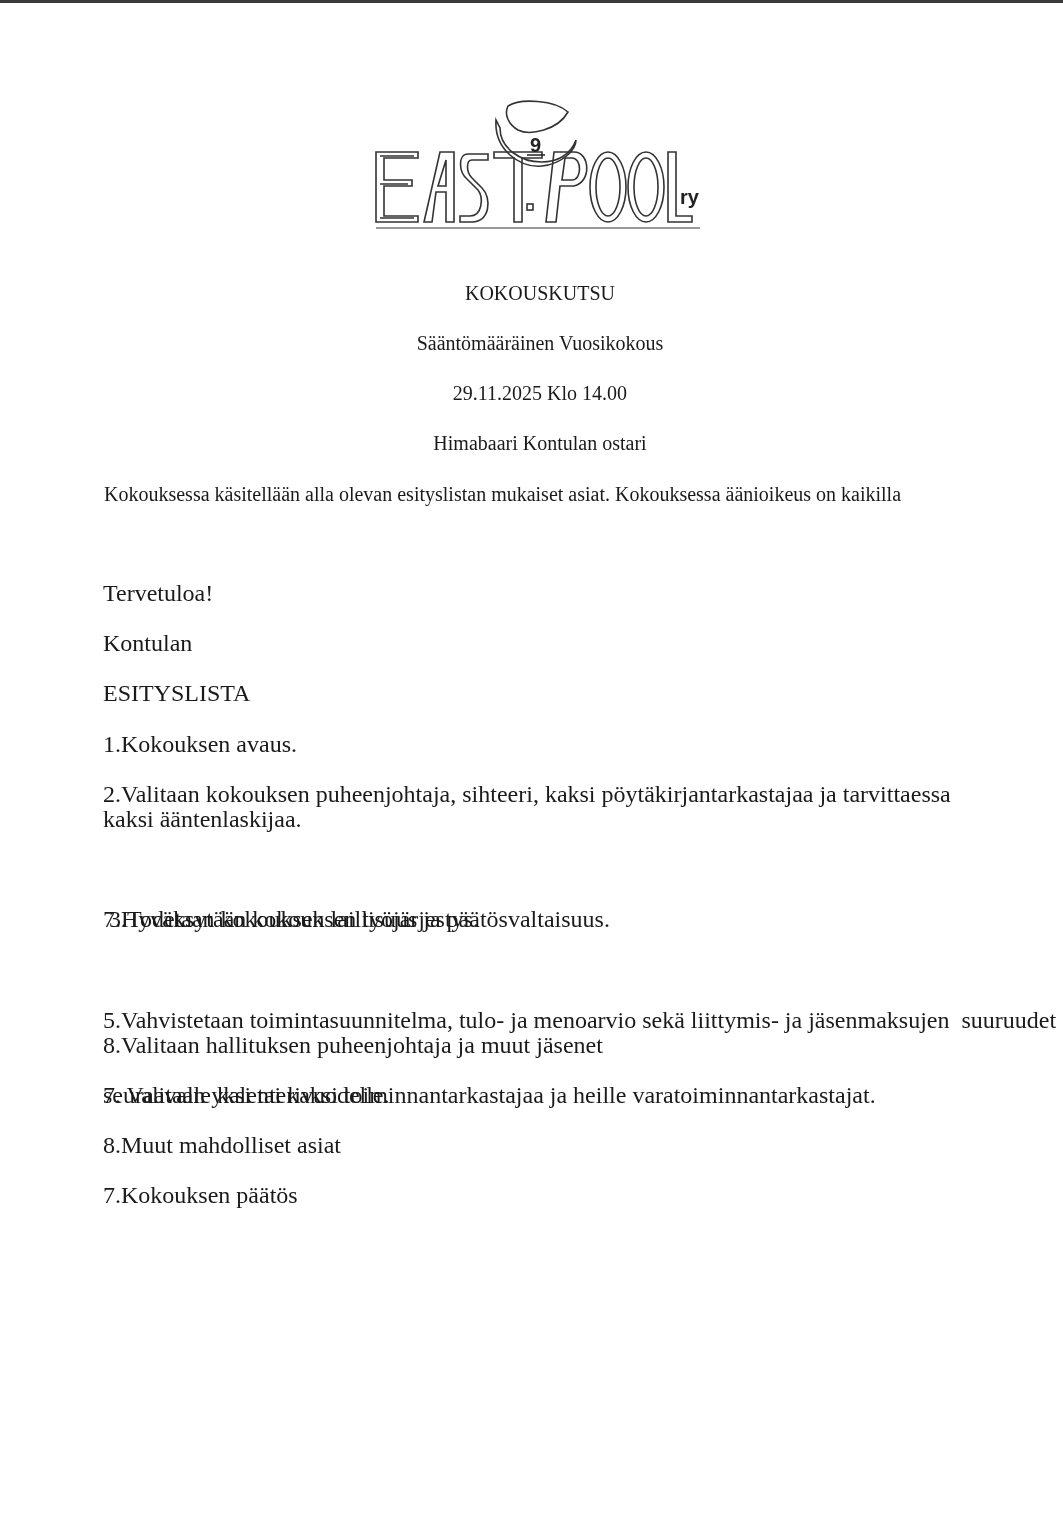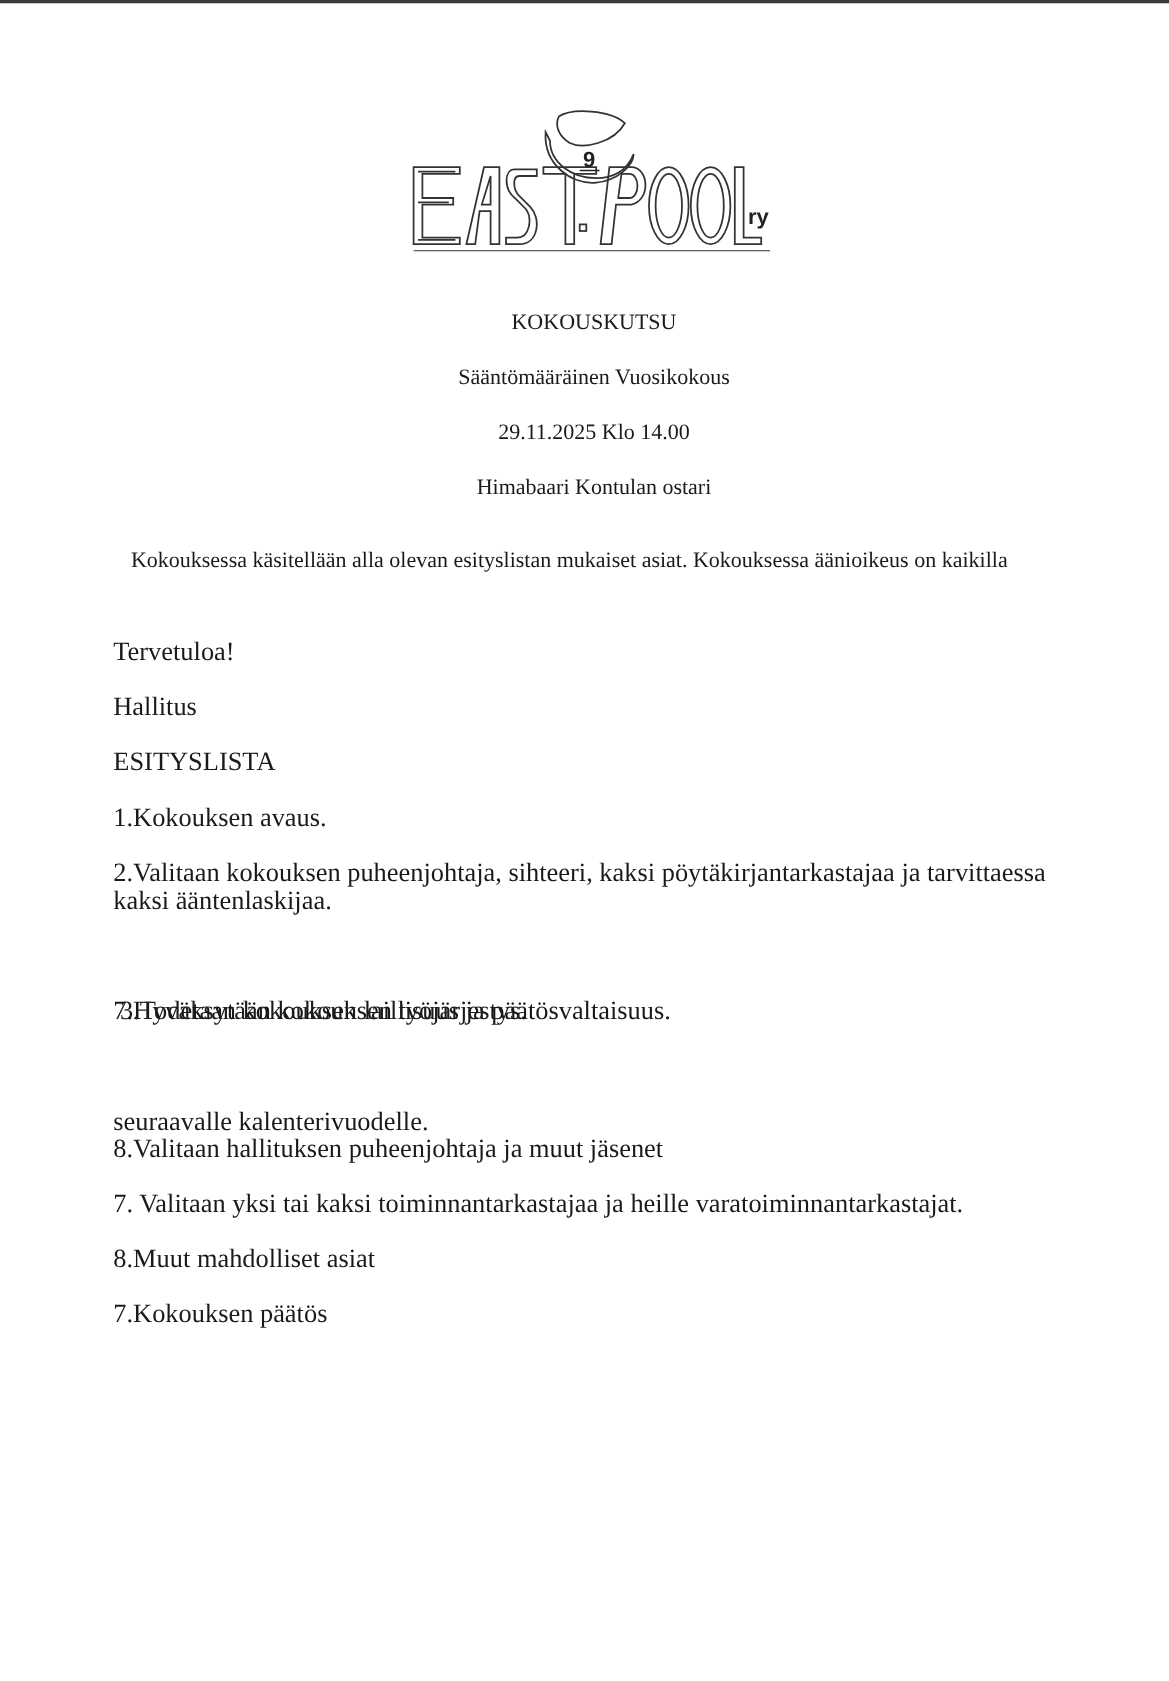--- a/index.html
+++ b/index.html
@@ -8,21 +8,21 @@
       font-family: "Liberation Serif", serif; color: #1a1a1a;
     }
     .top-rule { position: absolute; left: 0; top: 0; width: 1063px; height: 3px; background: #3a3a3a; }
     .logo { position: absolute; left: 370px; top: 100px; width: 345px; height: 132px; }
     .center-line {
       position: absolute; left: 0; width: 1080px; text-align: center;
       font-size: 20px; line-height: 24px;
     }
     .para {
       position: absolute; left: 103px; width: 880px;
-      font-size: 20px; line-height: 25px; margin: 16px;
+      font-size: 20px; line-height: 25px; margin: 1px;
     }
     .item { position: absolute; left: 103px; width: 880px; font-size: 24px; line-height: 25px; }
   </style>
 </head>
 <body>
 
 <div class="top-rule"></div>
 
 <svg class="logo" viewBox="0 0 345 132" xmlns="http://www.w3.org/2000/svg">
   <g fill="none" stroke="#333" stroke-width="1.6">
@@ -62,37 +62,38 @@
 <div class="center-line" style="top:281px">KOKOUSKUTSU</div>
 <div class="center-line" style="top:331px">Sääntömääräinen Vuosikokous</div>
 <div class="center-line" style="top:381px">29.11.2025 Klo 14.00</div>
 <div class="center-line" style="top:431px">Himabaari Kontulan ostari</div>
 
 <div class="para" style="top:481px">
   <div>Kokouksessa käsitellään alla olevan esityslistan mukaiset asiat. Kokouksessa äänioikeus on kaikilla</div>
 </div>
 
 <div class="item" style="top:581px">Tervetuloa!</div>
-<div class="item" style="top:631px">Hallitus</div>
+<div class="item" style="top:631px">Kontulan</div>
 <div class="item" style="top:681px">ESITYSLISTA</div>
 
 <div class="item" style="top:732px">
   <div>1.Kokouksen avaus.</div>
 </div>
 <div class="item" style="top:782px">
   <div>2.Valitaan kokouksen puheenjohtaja, sihteeri, kaksi pöytäkirjantarkastajaa ja tarvittaessa</div>
   <div>kaksi ääntenlaskijaa.</div>
 </div>
 <div class="item" style="top:857px; white-space:pre">
   <div> 3.Todetaan kokouksen laillisuus ja päätösvaltaisuus.</div>
 </div>
 <div class="item" style="top:907px">
   <div>7.Hyväksytään kokouksen työjärjestys.</div>
 </div>
 <div class="item" style="top:958px; white-space:pre">
+  <div>5.Vahvistetaan toimintasuunnitelma, tulo- ja menoarvio sekä liittymis- ja jäsenmaksujen  suuruudet</div>
   <div>seuraavalle kalenterivuodelle.</div>
 </div>
 <div class="item" style="top:1033px">
   <div>8.Valitaan hallituksen puheenjohtaja ja muut jäsenet</div>
 </div>
 <div class="item" style="top:1083px">
   <div>7. Valitaan yksi tai kaksi toiminnantarkastajaa ja heille varatoiminnantarkastajat.</div>
 </div>
 <div class="item" style="top:1133px">
   <div>8.Muut mahdolliset asiat</div>

